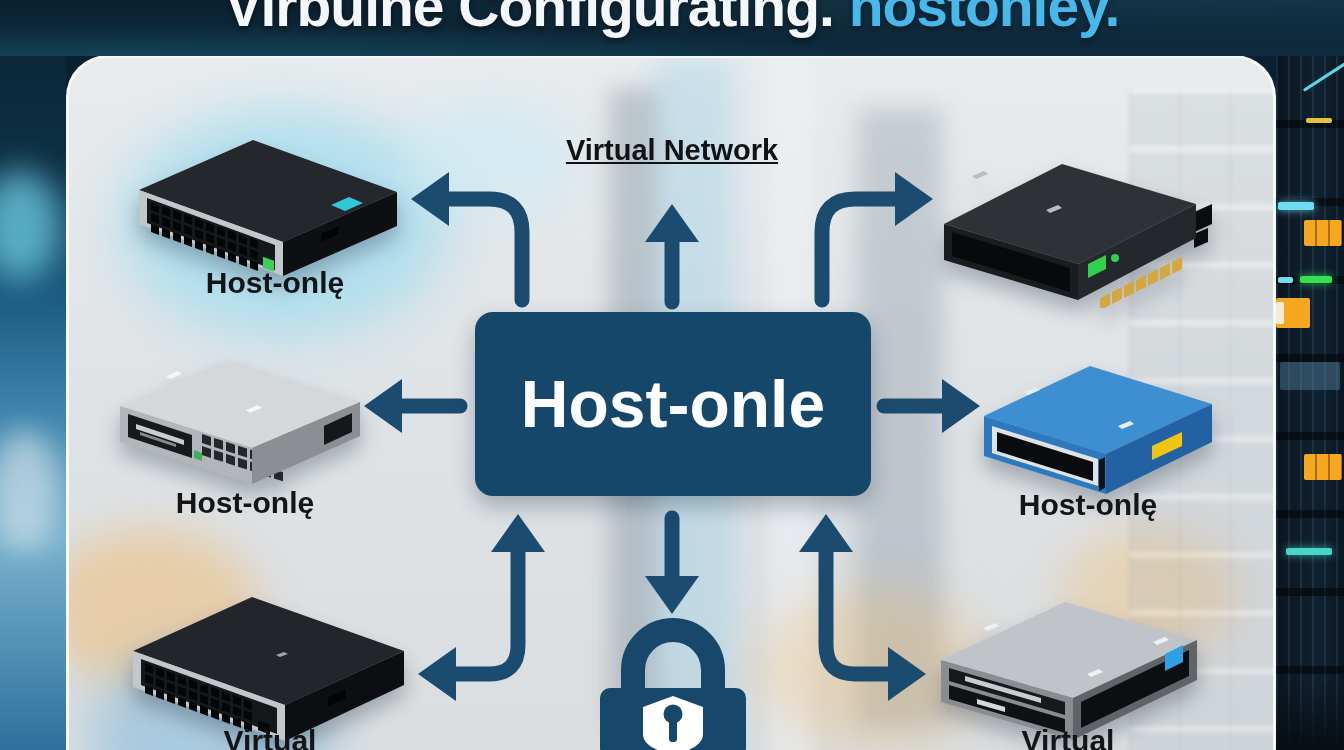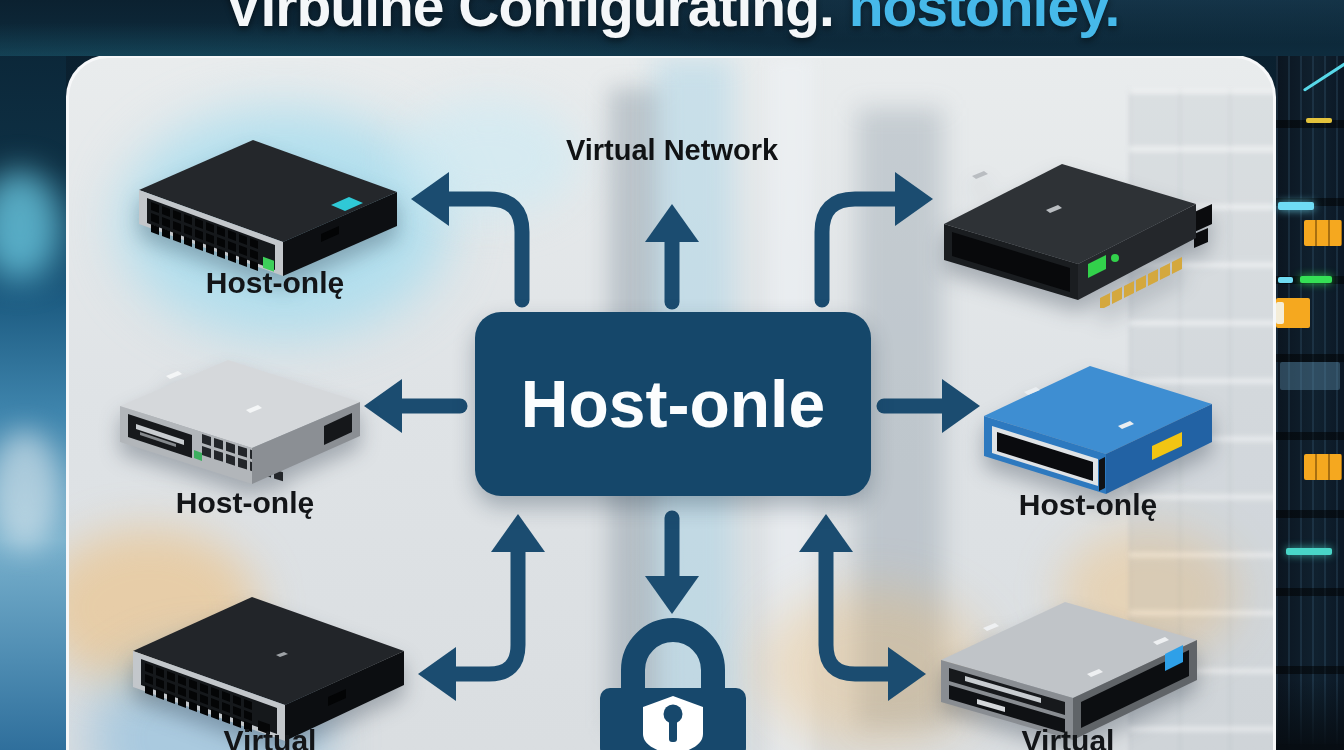--- a/index.html
+++ b/index.html
@@ -61,22 +61,22 @@
   .b7{left:690px;top:530px;width:230px;height:160px;background:rgba(243,181,96,.30);filter:blur(24px);}
   .b8{left:990px;top:470px;width:180px;height:130px;background:rgba(246,186,100,.35);filter:blur(22px);}
   .b9{left:20px;top:590px;width:240px;height:180px;background:rgba(122,182,222,.5);filter:blur(24px);}
   .b10{left:1060px;top:30px;width:152px;height:680px;border-radius:0;opacity:.55;filter:blur(2px);
     background:
       repeating-linear-gradient(180deg, rgba(255,255,255,.35) 0 6px, rgba(148,158,168,.28) 6px 58px),
       repeating-linear-gradient(90deg, rgba(120,130,140,.25) 0 2px, rgba(0,0,0,0) 2px 50px);}
   .b11{left:330px;top:40px;width:180px;height:120px;background:rgba(200,235,245,.55);filter:blur(20px);}
   
   .vn-label{position:absolute;left:500px;top:134px;width:344px;text-align:center;
-    font-size:29px;font-weight:bold;color:#101214;letter-spacing:0;}
-  .center-box{position:absolute;left:475px;top:312px;width:396px;height:184px;border-radius:26px;
+    font-size:29px;font-weight:bold;color:#101214;letter-spacing:0;text-decoration:underline;}
+  .center-box{position:absolute;left:475px;top:312px;width:396px;height:184px;border-radius:18px;
     background:#15476a;box-shadow:0 10px 22px rgba(15,40,60,.3);
     display:flex;align-items:center;justify-content:center;}
   .center-box span{font-size:66px;font-weight:bold;color:#fbfdfe;letter-spacing:0;}
   .dev-label{position:absolute;text-align:center;font-size:30px;font-weight:bold;color:#131518;}
   .lbl-tl{left:160px;top:266px;width:230px;}
   .lbl-ml{left:130px;top:486px;width:230px;}
   .lbl-bl{left:155px;top:724px;width:230px;}
   .lbl-tr{left:953px;top:272px;width:240px;}
   .lbl-mr{left:968px;top:488px;width:240px;}
   .lbl-br{left:948px;top:724px;width:240px;}

